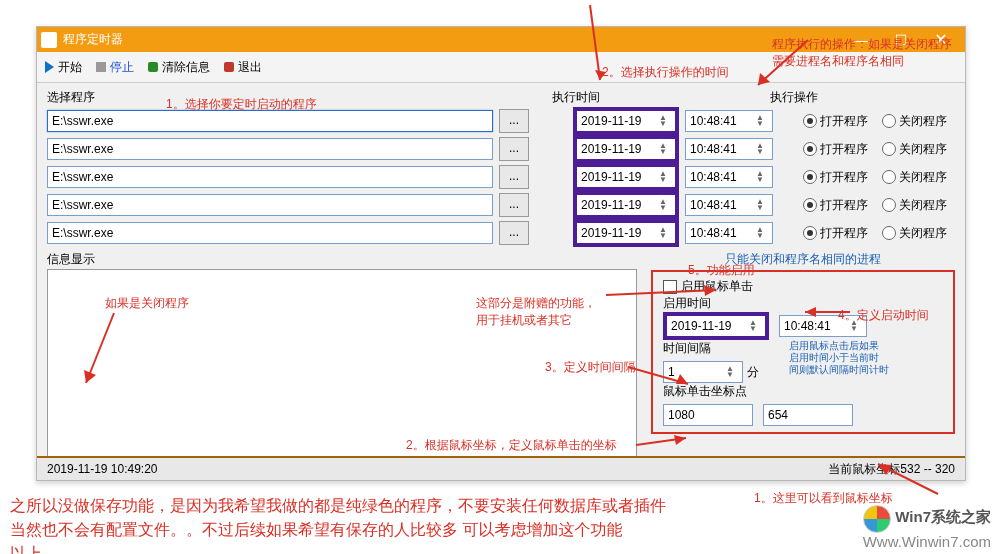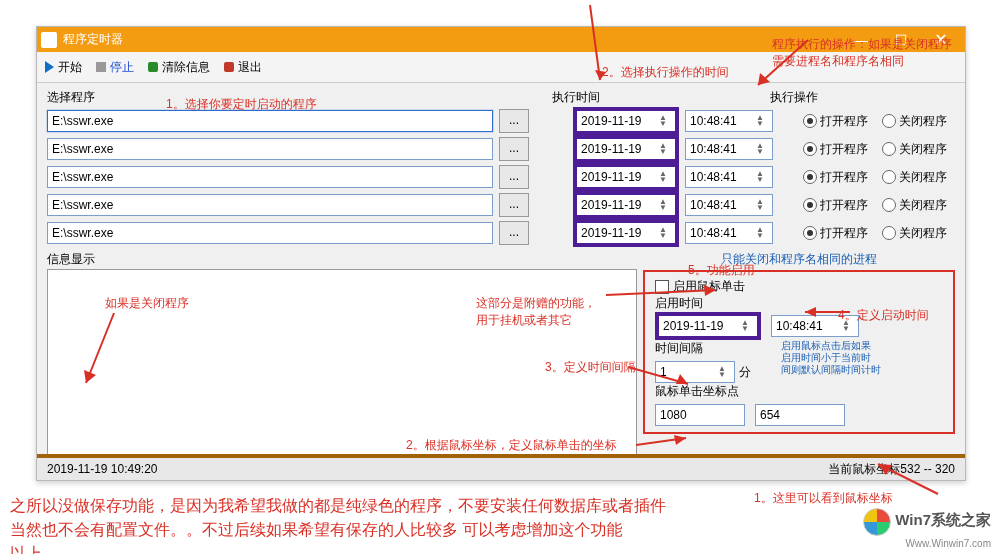--- a/index.html
+++ b/index.html
@@ -27,39 +27,39 @@
 .progrow{display:flex;align-items:center;height:28px;gap:6px}
 .inpath{width:436px;height:20px;border:1px solid #7a9dc9;background:#fff;padding:0 4px;font-size:12px}
 .inpath.sel{border-color:#2b6cd1;box-shadow:0 0 1px #2b6cd1}
 .btn-br{width:28px;height:22px;border:1px solid #999;background:#e8e8e8;cursor:pointer;text-align:center;line-height:20px}
 .datebox{width:90px;height:20px;border:4px solid #4c1d95;background:#fff;padding:0 4px;display:flex;align-items:center;justify-content:space-between}
 .spbtns{width:16px;color:#666;text-align:center;font-size:8px;line-height:6px}
 .timebox{width:78px;height:20px;border:1px solid #7a9dc9;background:#fff;padding:0 4px;display:flex;align-items:center;justify-content:space-between}
 .radio{display:flex;align-items:center;gap:3px;margin-left:8px;cursor:pointer}
 .rdot{width:12px;height:12px;border:1px solid #666;border-radius:50%;display:flex;align-items:center;justify-content:center;background:#fff}
 .rdot.on::after{content:"";width:6px;height:6px;background:#333;border-radius:50%}
-.lower{display:flex;margin-top:4px;gap:6px}
+.lower{display:flex;margin-top:4px;gap:14px}
 .infobox{width:590px}
 .infobox .lbl{height:18px}
 .infoarea{height:186px;border:1px solid #999;background:#fff}
 .rightcol{flex:1}
 .noteblue{color:#1a5fb4;text-align:center;font-size:12px}
 .panel{border:2px solid #d93025;padding:6px 10px;margin-top:2px;background:#f0f0f0}
 .chk{display:flex;align-items:center;gap:4px;cursor:pointer}
 .cbox{width:12px;height:12px;border:1px solid #555;background:#fff}
 .frow{display:flex;align-items:center;gap:10px;}
 .smlabel{width:60px}
 .numin{width:70px;height:20px;border:1px solid #7a9dc9;background:#fff;padding:0 4px;display:flex;align-items:center;justify-content:space-between}
 .tinyblue{color:#1a5fb4;font-size:10px;line-height:1.2}
 .coordin{width:80px;height:20px;border:1px solid #7a9dc9;background:#fff;padding:0 4px;display:flex;align-items:center}
-.statusbar{position:absolute;bottom:0;left:0;right:0;height:22px;border-top:4px solid #a16207;background:#e8e8e8;display:flex;align-items:center;padding:0 10px;justify-content:space-between}
+.statusbar{position:absolute;bottom:0;left:0;right:0;height:22px;border-top:2px solid #a16207;background:#e8e8e8;display:flex;align-items:center;padding:0 10px;justify-content:space-between}
 .footnote{position:absolute;left:10px;top:494px;color:#d93025;font-size:16px;line-height:1.5;white-space:nowrap}
 .watermark{position:absolute;right:6px;bottom:4px;font-size:12px;color:#555;text-align:right}
 .watermark .big{font-size:15px;font-weight:bold}
-.watermark .url{font-family:Arial;font-size:10px;color:#888}
+.watermark .url{font-family:Arial;font-size:15px;color:#888}
 .wicon{display:inline-block;width:26px;height:26px;border-radius:50%;background:conic-gradient(#e74c3c 0 25%,#2ecc71 0 50%,#3498db 0 75%,#f1c40f 0);vertical-align:middle;margin-right:4px;border:1px solid #ccc}
 </style>
 </head>
 <body>
 
 <div class="anno" style="left:166px;top:96px">1。选择你要定时启动的程序</div>
 <div class="anno" style="left:602px;top:64px">2。选择执行操作的时间</div>
 <div class="anno" style="left:772px;top:36px"><span>程序执行的操作：如果是关闭程序</span><br><span>需要进程名和程序名相同</span></div>
 <div class="anno" style="left:688px;top:262px">5。功能启用</div>
 <div class="anno" style="left:838px;top:307px">4。定义启动时间</div>

